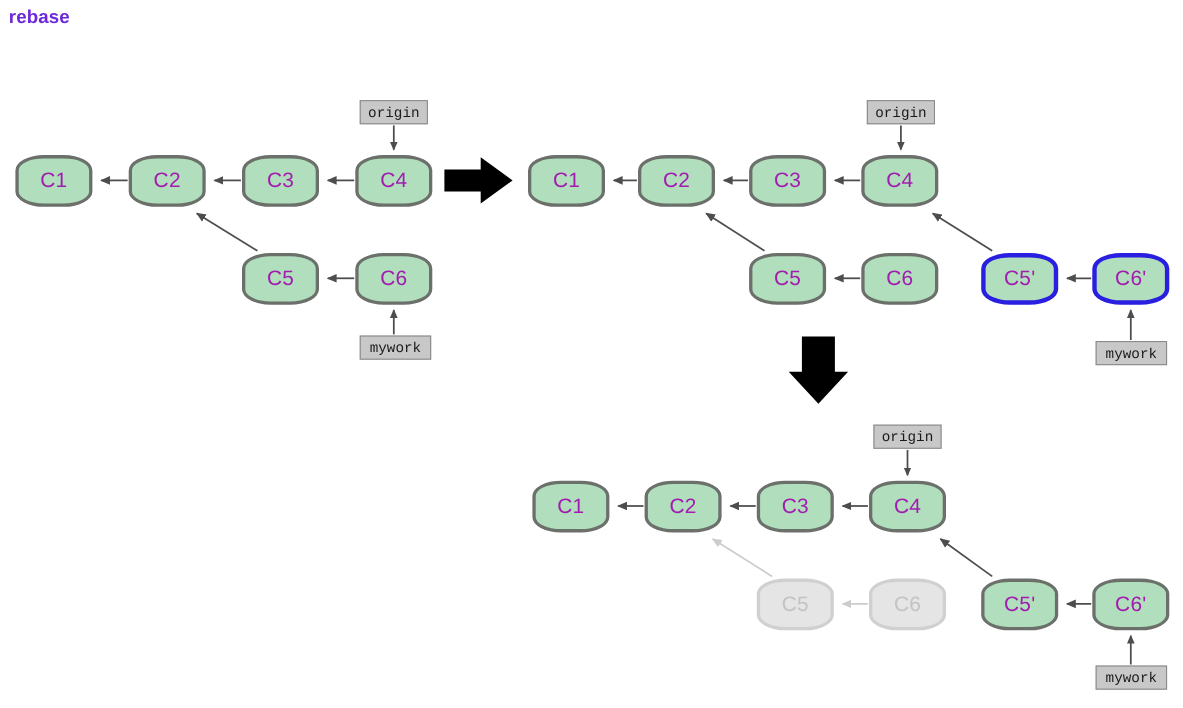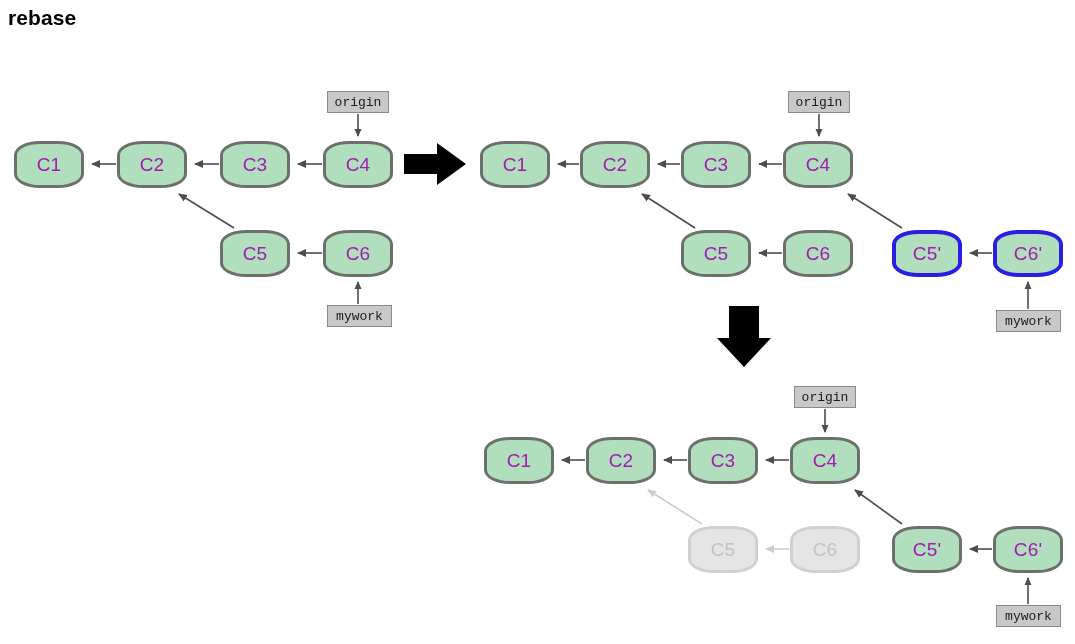--- a/index.html
+++ b/index.html
@@ -12,23 +12,23 @@
     width: 1075px;
     height: 644px;
     position: relative;
     overflow: hidden;
     font-family: "Liberation Sans", sans-serif;
   }
   #diagram-title {
     position: absolute;
     left: 8px;
     top: 6px;
-    font-size: 21px;
+    font-size: 17px;
     font-weight: bold;
-    color: #000000;
+    color: #6d28d9;
     letter-spacing: 0.1px;
     font-family: "Liberation Sans", sans-serif;
   }
   #canvas {
     position: absolute;
     left: 0;
     top: 0;
     width: 1075px;
     height: 644px;
   }

